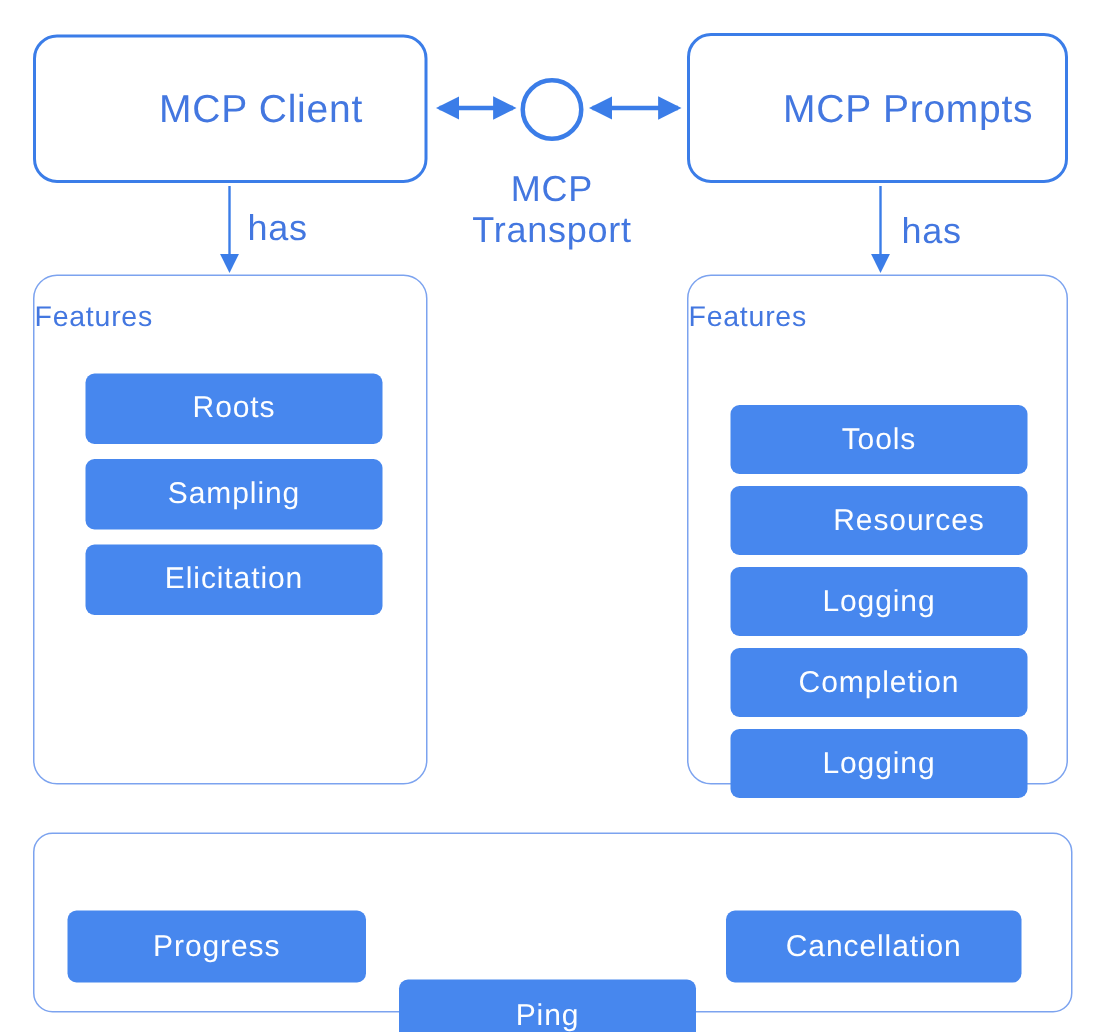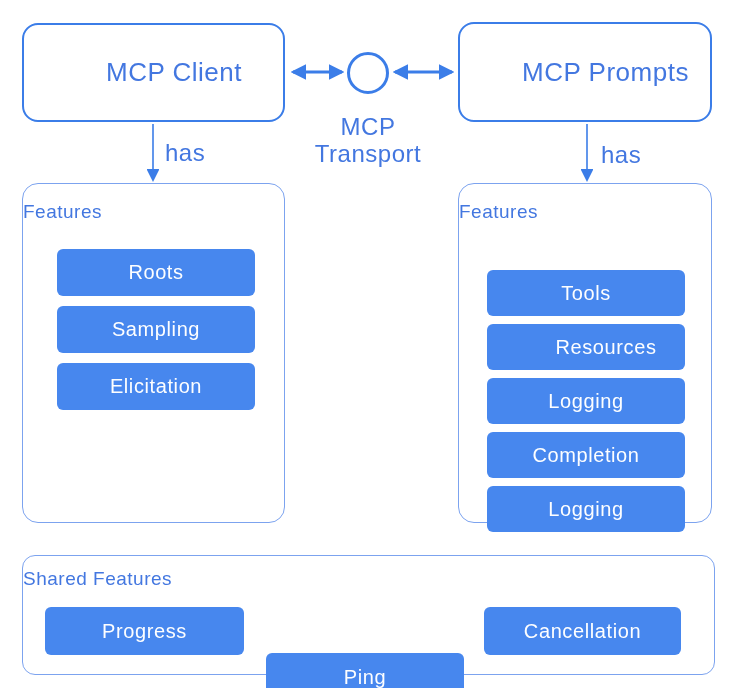--- a/index.html
+++ b/index.html
@@ -136,19 +136,18 @@
   <div class="panel" id="server-panel">
     <div class="panel-title">Features</div>
     <div class="chip" id="chip-tools">Tools</div>
     <div class="chip" id="chip-resources">Resources</div>
     <div class="chip" id="chip-prompts">Logging</div>
     <div class="chip" id="chip-completion">Completion</div>
     <div class="chip" id="chip-logging">Logging</div>
   </div>
 
   <div class="panel" id="shared-panel">
-    <div class="panel-title">Shared Features</div>
     <div class="chip" id="chip-progress">Progress</div>
     <div class="chip" id="chip-ping">Ping</div>
     <div class="chip" id="chip-cancellation">Cancellation</div>
   </div>
 
 </div>
 
 </body></html>

